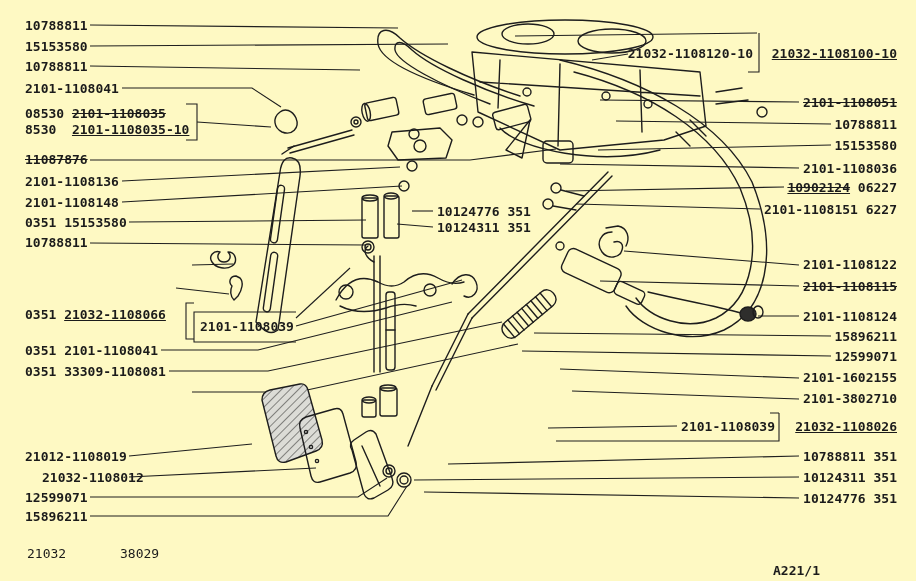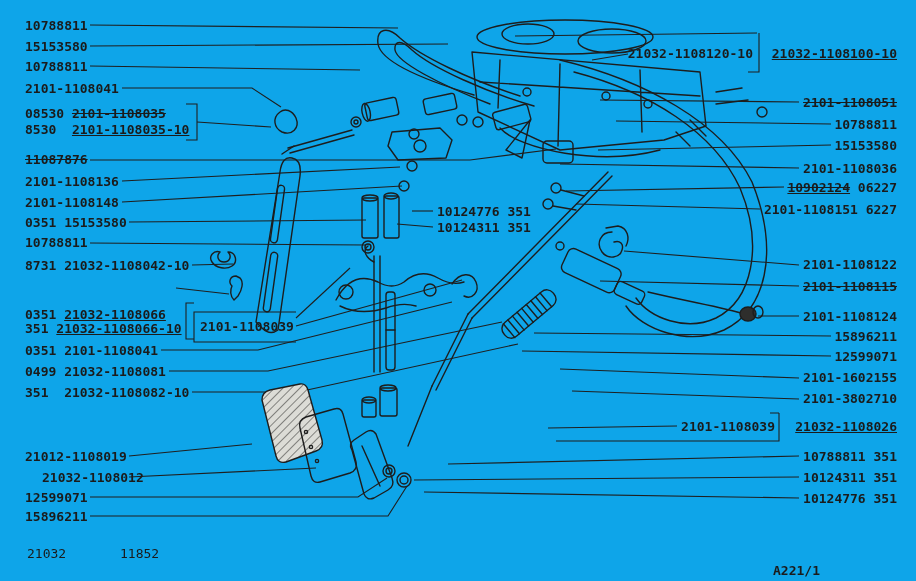--- a/index.html
+++ b/index.html
@@ -1,16 +1,16 @@
 <!DOCTYPE html>
 <html><head>
 <meta charset="utf-8">
 <style>
   html,body{margin:0;padding:0;background:#e8e8e6;}
-  #page{position:relative;width:916px;height:581px;background:#0ea5e9;overflow:hidden;
+  #page{position:relative;width:916px;height:581px;background:#fef9c3;overflow:hidden;
         font-family:"DejaVu Sans Mono","Liberation Mono",monospace;color:#1b1b1b;}
   #art{position:absolute;left:0;top:0;}
   .lbl{position:absolute;font-size:13px;font-weight:bold;line-height:15px;white-space:pre;letter-spacing:0px;}
   .r{text-align:right;}
   .lbl span{text-decoration:none;}
   .lbl .plain{text-decoration:none;}
   .lbl .strike{text-decoration:line-through;}
   .lbl .under{text-decoration:underline;}
   .lbl .strikeunder{text-decoration:underline line-through;}
   .caption{position:absolute;font-size:13px;font-weight:bold;letter-spacing:1.5px;word-spacing:8px;}
@@ -217,26 +217,23 @@
   <div class="lbl" style="left:25px;top:39px"><span class="plain">15153580</span></div>
   <div class="lbl" style="left:25px;top:59px"><span class="plain">10788811</span></div>
   <div class="lbl" style="left:25px;top:81px"><span class="plain">2101-1108041</span></div>
   <div class="lbl" style="left:25px;top:106px"><span>08530 </span><span class="strike">2101-1108035</span></div>
   <div class="lbl" style="left:25px;top:122px"><span>8530  </span><span class="under">2101-1108035-10</span></div>
   <div class="lbl" style="left:25px;top:152px"><span class="strike">11087876</span></div>
   <div class="lbl" style="left:25px;top:174px"><span class="plain">2101-1108136</span></div>
   <div class="lbl" style="left:25px;top:195px"><span class="plain">2101-1108148</span></div>
   <div class="lbl" style="left:25px;top:215px"><span class="plain">0351 15153580</span></div>
   <div class="lbl" style="left:25px;top:235px"><span class="plain">10788811</span></div>
-  <div class="lbl" style="left:25px;top:258px"><span class="plain">8731 21032-1108042-10</span></div>
   <div class="lbl" style="left:25px;top:307px"><span>0351 </span><span class="under">21032-1108066</span></div>
-  <div class="lbl" style="left:25px;top:321px"><span>351 </span><span class="under">21032-1108066-10</span></div>
   <div class="lbl" style="left:25px;top:343px"><span class="plain">0351 2101-1108041</span></div>
-  <div class="lbl" style="left:25px;top:364px"><span class="plain">0499 21032-1108081</span></div>
-  <div class="lbl" style="left:25px;top:385px"><span class="plain">351  21032-1108082-10</span></div>
+  <div class="lbl" style="left:25px;top:364px"><span class="plain">0351 33309-1108081</span></div>
   <div class="lbl" style="left:25px;top:449px"><span class="plain">21012-1108019</span></div>
   <div class="lbl" style="left:42px;top:470px"><span class="plain">21032-1108012</span></div>
   <div class="lbl" style="left:25px;top:490px"><span class="plain">12599071</span></div>
   <div class="lbl" style="left:25px;top:509px"><span class="plain">15896211</span></div>
 
   <div class="lbl" style="left:437px;top:204px"><span class="plain">10124776 351</span></div>
   <div class="lbl" style="left:437px;top:220px"><span class="plain">10124311 351</span></div>
   <div class="lbl" style="left:200px;top:319px"><span class="plain">2101-1108039</span></div>
 
   <div class="lbl r" style="right:163px;top:46px"><span class="plain">21032-1108120-10</span></div>
@@ -254,16 +251,16 @@
   <div class="lbl r" style="right:19px;top:349px"><span class="plain">12599071</span></div>
   <div class="lbl r" style="right:19px;top:370px"><span class="plain">2101-1602155</span></div>
   <div class="lbl r" style="right:19px;top:391px"><span class="plain">2101-3802710</span></div>
   <div class="lbl r" style="right:141px;top:419px"><span class="plain">2101-1108039</span></div>
   <div class="lbl r" style="right:19px;top:419px"><span class="under">21032-1108026</span></div>
   <div class="lbl r" style="right:19px;top:449px"><span class="plain">10788811 351</span></div>
   <div class="lbl r" style="right:19px;top:470px"><span class="plain">10124311 351</span></div>
   <div class="lbl r" style="right:19px;top:491px"><span class="plain">10124776 351</span></div>
 
   <div class="model" style="left:27px;top:546px">21032</div>
-  <div class="model" style="left:120px;top:546px">11852</div>
+  <div class="model" style="left:120px;top:546px">38029</div>
   <div class="sheet" style="left:773px;top:563px">A221/1</div>
 
 </div>
 
 </body></html>

